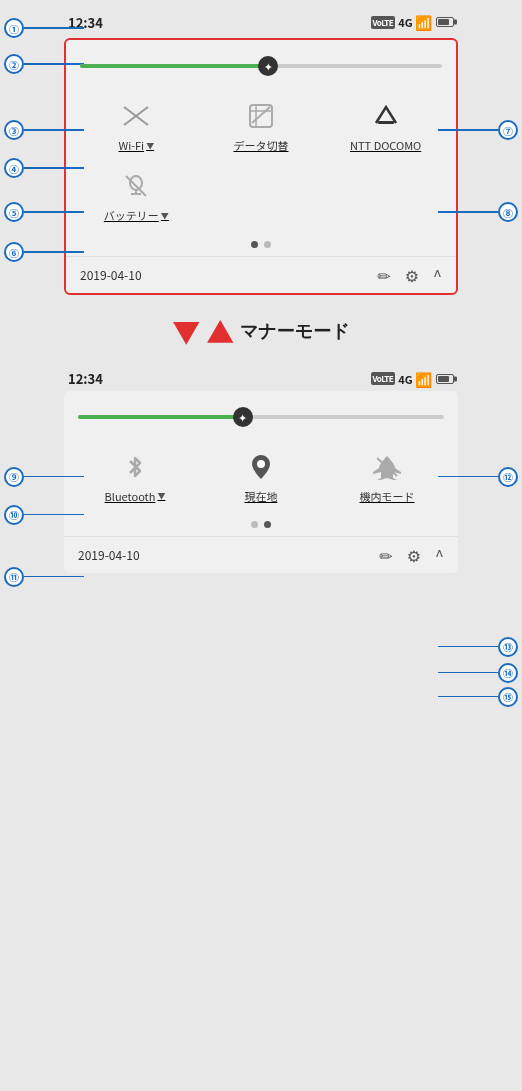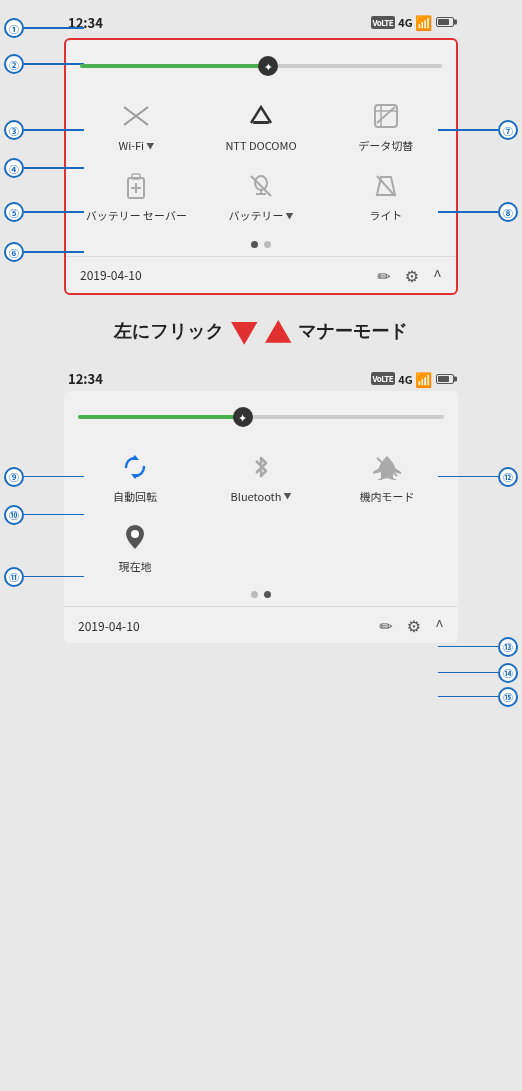--- a/index.html
+++ b/index.html
@@ -129,20 +129,21 @@
       padding: 4px 8px 8px 8px;
     }
     .tile {
       display: flex;
       flex-direction: column;
       align-items: center;
       justify-content: center;
       padding: 10px 4px 6px 4px;
       gap: 4px;
       cursor: pointer;
+      text-decoration: underline;
     }
     .tile-icon {
       width: 36px;
       height: 36px;
       display: flex;
       align-items: center;
       justify-content: center;
       font-size: 22px;
       color: #555;
     }
@@ -325,77 +326,57 @@
                 <line x1="2" y1="2" x2="26" y2="20" stroke="#999" stroke-width="2"></line>
               </svg>
             </div>
             <div class="tile-label-row">
               <span class="tile-label">Wi-Fi</span>
               <span class="dropdown-arrow">▼</span>
             </div>
           </div>
 
           <div class="tile">
-            <div class="tile-icon">
-              <svg width="26" height="26" viewBox="0 0 26 26" fill="none">
-                <path d="M3 20 L13 4 L23 20" stroke="#333" stroke-width="2.5" fill="none"></path>
-                <rect x="5" y="18" width="16" height="3" fill="#333" rx="1"></rect>
-              </svg>
-            </div>
-            <span class="tile-label">NTT DOCOMO</span>
-          </div>
-
-          <div class="tile">
             <div class="tile-icon icon-disabled">
               <svg width="26" height="26" viewBox="0 0 26 26" fill="none">
                 <rect x="2" y="2" width="22" height="22" rx="3" stroke="#aaa" stroke-width="2" fill="none"></rect>
                 <line x1="2" y1="8" x2="24" y2="8" stroke="#aaa" stroke-width="1.5"></line>
                 <line x1="8" y1="2" x2="8" y2="24" stroke="#aaa" stroke-width="1.5"></line>
                 <line x1="4" y1="20" x2="22" y2="4" stroke="#aaa" stroke-width="2"></line>
               </svg>
             </div>
             <span class="tile-label">データ切替</span>
           </div>
 
           <div class="tile">
-            <div class="tile-icon icon-disabled">
-              <svg width="22" height="26" viewBox="0 0 22 26" fill="none">
-                <rect x="3" y="5" width="16" height="20" rx="2" stroke="#aaa" stroke-width="2" fill="none"></rect>
-                <rect x="7" y="1" width="8" height="5" rx="1" stroke="#aaa" stroke-width="1.5" fill="none"></rect>
-                <line x1="11" y1="10" x2="11" y2="20" stroke="#aaa" stroke-width="2"></line>
-                <line x1="6" y1="15" x2="16" y2="15" stroke="#aaa" stroke-width="2"></line>
-              </svg>
-            </div>
-            <span class="tile-label" style="white-space:pre-line;">バッテリー セーバー</span>
-          </div>
+            <div class="tile-icon">
+              <svg width="26" height="26" viewBox="0 0 26 26" fill="none">
+                <path d="M3 20 L13 4 L23 20" stroke="#333" stroke-width="2.5" fill="none"></path>
+                <rect x="5" y="18" width="16" height="3" fill="#333" rx="1"></rect>
+              </svg>
+            </div>
+            <span class="tile-label">NTT DOCOMO</span>
+          </div>
+
 
           <div class="tile">
             <div class="tile-icon icon-disabled">
               <svg width="26" height="26" viewBox="0 0 26 26" fill="none">
                 <ellipse cx="13" cy="10" rx="6" ry="7" stroke="#aaa" stroke-width="2" fill="none"></ellipse>
                 <line x1="13" y1="17" x2="13" y2="21" stroke="#aaa" stroke-width="2"></line>
                 <line x1="8" y1="21" x2="18" y2="21" stroke="#aaa" stroke-width="2"></line>
                 <line x1="3" y1="3" x2="23" y2="23" stroke="#aaa" stroke-width="2"></line>
               </svg>
             </div>
             <div class="tile-label-row">
               <span class="tile-label">バッテリー</span>
               <span class="dropdown-arrow">▼</span>
             </div>
           </div>
 
-          <div class="tile">
-            <div class="tile-icon icon-disabled">
-              <svg width="26" height="26" viewBox="0 0 26 26" fill="none">
-                <line x1="4" y1="3" x2="22" y2="23" stroke="#aaa" stroke-width="2"></line>
-                <path d="M8 4 L18 4 L22 22 L4 22 Z" stroke="#aaa" stroke-width="2" fill="none"></path>
-              </svg>
-            </div>
-            <span class="tile-label">ライト</span>
-          </div>
         </div>
 
         <div class="dots-row">
           <div class="dot active"></div>
           <div class="dot"></div>
         </div>
 
         <div class="panel-footer">
           <span class="footer-date">2019-04-10</span>
           <div class="footer-icons">
@@ -416,21 +397,20 @@
 
       <div style="position:absolute; top:192px; right:4px; display:flex; align-items:center; flex-direction:row-reverse;">
         <span style="width:20px;height:20px;border:2px solid #1a6bbf;border-radius:50%;background:white;color:#1a6bbf;font-size:10px;font-weight:bold;display:flex;align-items:center;justify-content:center;">⑧</span>
         <div style="width:60px;height:1.5px;background:#1a6bbf;"></div>
       </div>
     </div>
   </div>
 </div>
 
 <div class="middle-label">
-  <span class="flick-text">左にフリック</span>
   <span class="arrow-down">▼</span>
   <span class="arrow-up">▲</span>
   <span class="flick-text">マナーモード</span>
 </div>
 
 <div class="bottom-section">
 
   <div style="position:relative; display:flex; flex-direction:row; align-items:flex-start;">
 
     <div style="position:relative; width:52px; flex-shrink:0;">
@@ -471,62 +451,51 @@
           <div class="slider-track">
             <div class="slider-fill" style="width:45%;"></div>
             <div class="slider-thumb" style="left:45%;">
               <span class="sun-icon-sm">✦</span>
             </div>
           </div>
         </div>
 
         <div class="tiles-grid">
 
-          <div class="tile">
-            <div class="tile-icon" style="color:#1a73e8;">
-              <svg width="28" height="28" viewBox="0 0 28 28" fill="none">
-                <path d="M5 14 A9 9 0 0 1 14 5" stroke="#1a73e8" stroke-width="2.5" fill="none" stroke-linecap="round"></path>
-                <path d="M23 14 A9 9 0 0 1 14 23" stroke="#1a73e8" stroke-width="2.5" fill="none" stroke-linecap="round"></path>
-                <polygon points="14,2 10,7 18,7" fill="#1a73e8"></polygon>
-                <polygon points="14,26 18,21 10,21" fill="#1a73e8"></polygon>
-              </svg>
-            </div>
-            <span class="tile-label">自動回転</span>
-          </div>
 
           <div class="tile">
             <div class="tile-icon icon-disabled">
               <svg width="22" height="28" viewBox="0 0 22 28" fill="none">
                 <path d="M6 8 L16 18 L11 23 L11 5 L16 10 L6 20" stroke="#aaa" stroke-width="2.5" fill="none" stroke-linejoin="round"></path>
               </svg>
             </div>
             <div class="tile-label-row">
               <span class="tile-label">Bluetooth</span>
               <span class="dropdown-arrow">▼</span>
             </div>
+          </div>
+
+          <div class="tile">
+            <div class="tile-icon" style="color:#333;">
+              <svg width="22" height="28" viewBox="0 0 22 28" fill="none">
+                <path d="M11 2 C6 2 2 6 2 11 C2 17 11 26 11 26 C11 26 20 17 20 11 C20 6 16 2 11 2Z" fill="#555"></path>
+                <circle cx="11" cy="11" r="4" fill="white"></circle>
+              </svg>
+            </div>
+            <span class="tile-label">現在地</span>
           </div>
 
           <div class="tile">
             <div class="tile-icon icon-disabled">
               <svg width="28" height="26" viewBox="0 0 28 26" fill="none">
                 <path d="M14 2 C14 2 22 10 22 14 L28 18 L28 20 L20 18 L20 24 L24 26 L24 27 L14 24 L4 27 L4 26 L8 24 L8 18 L0 20 L0 18 L6 14 C6 10 14 2 14 2Z" fill="#aaa"></path>
                 <line x1="4" y1="4" x2="24" y2="22" stroke="#aaa" stroke-width="2"></line>
               </svg>
             </div>
             <span class="tile-label">機内モード</span>
-          </div>
-
-          <div class="tile">
-            <div class="tile-icon" style="color:#333;">
-              <svg width="22" height="28" viewBox="0 0 22 28" fill="none">
-                <path d="M11 2 C6 2 2 6 2 11 C2 17 11 26 11 26 C11 26 20 17 20 11 C20 6 16 2 11 2Z" fill="#555"></path>
-                <circle cx="11" cy="11" r="4" fill="white"></circle>
-              </svg>
-            </div>
-            <span class="tile-label">現在地</span>
           </div>
         </div>
 
         <div class="dots-row">
           <div class="dot"></div>
           <div class="dot active"></div>
         </div>
 
         <div class="panel-footer">
           <span class="footer-date">2019-04-10</span>

